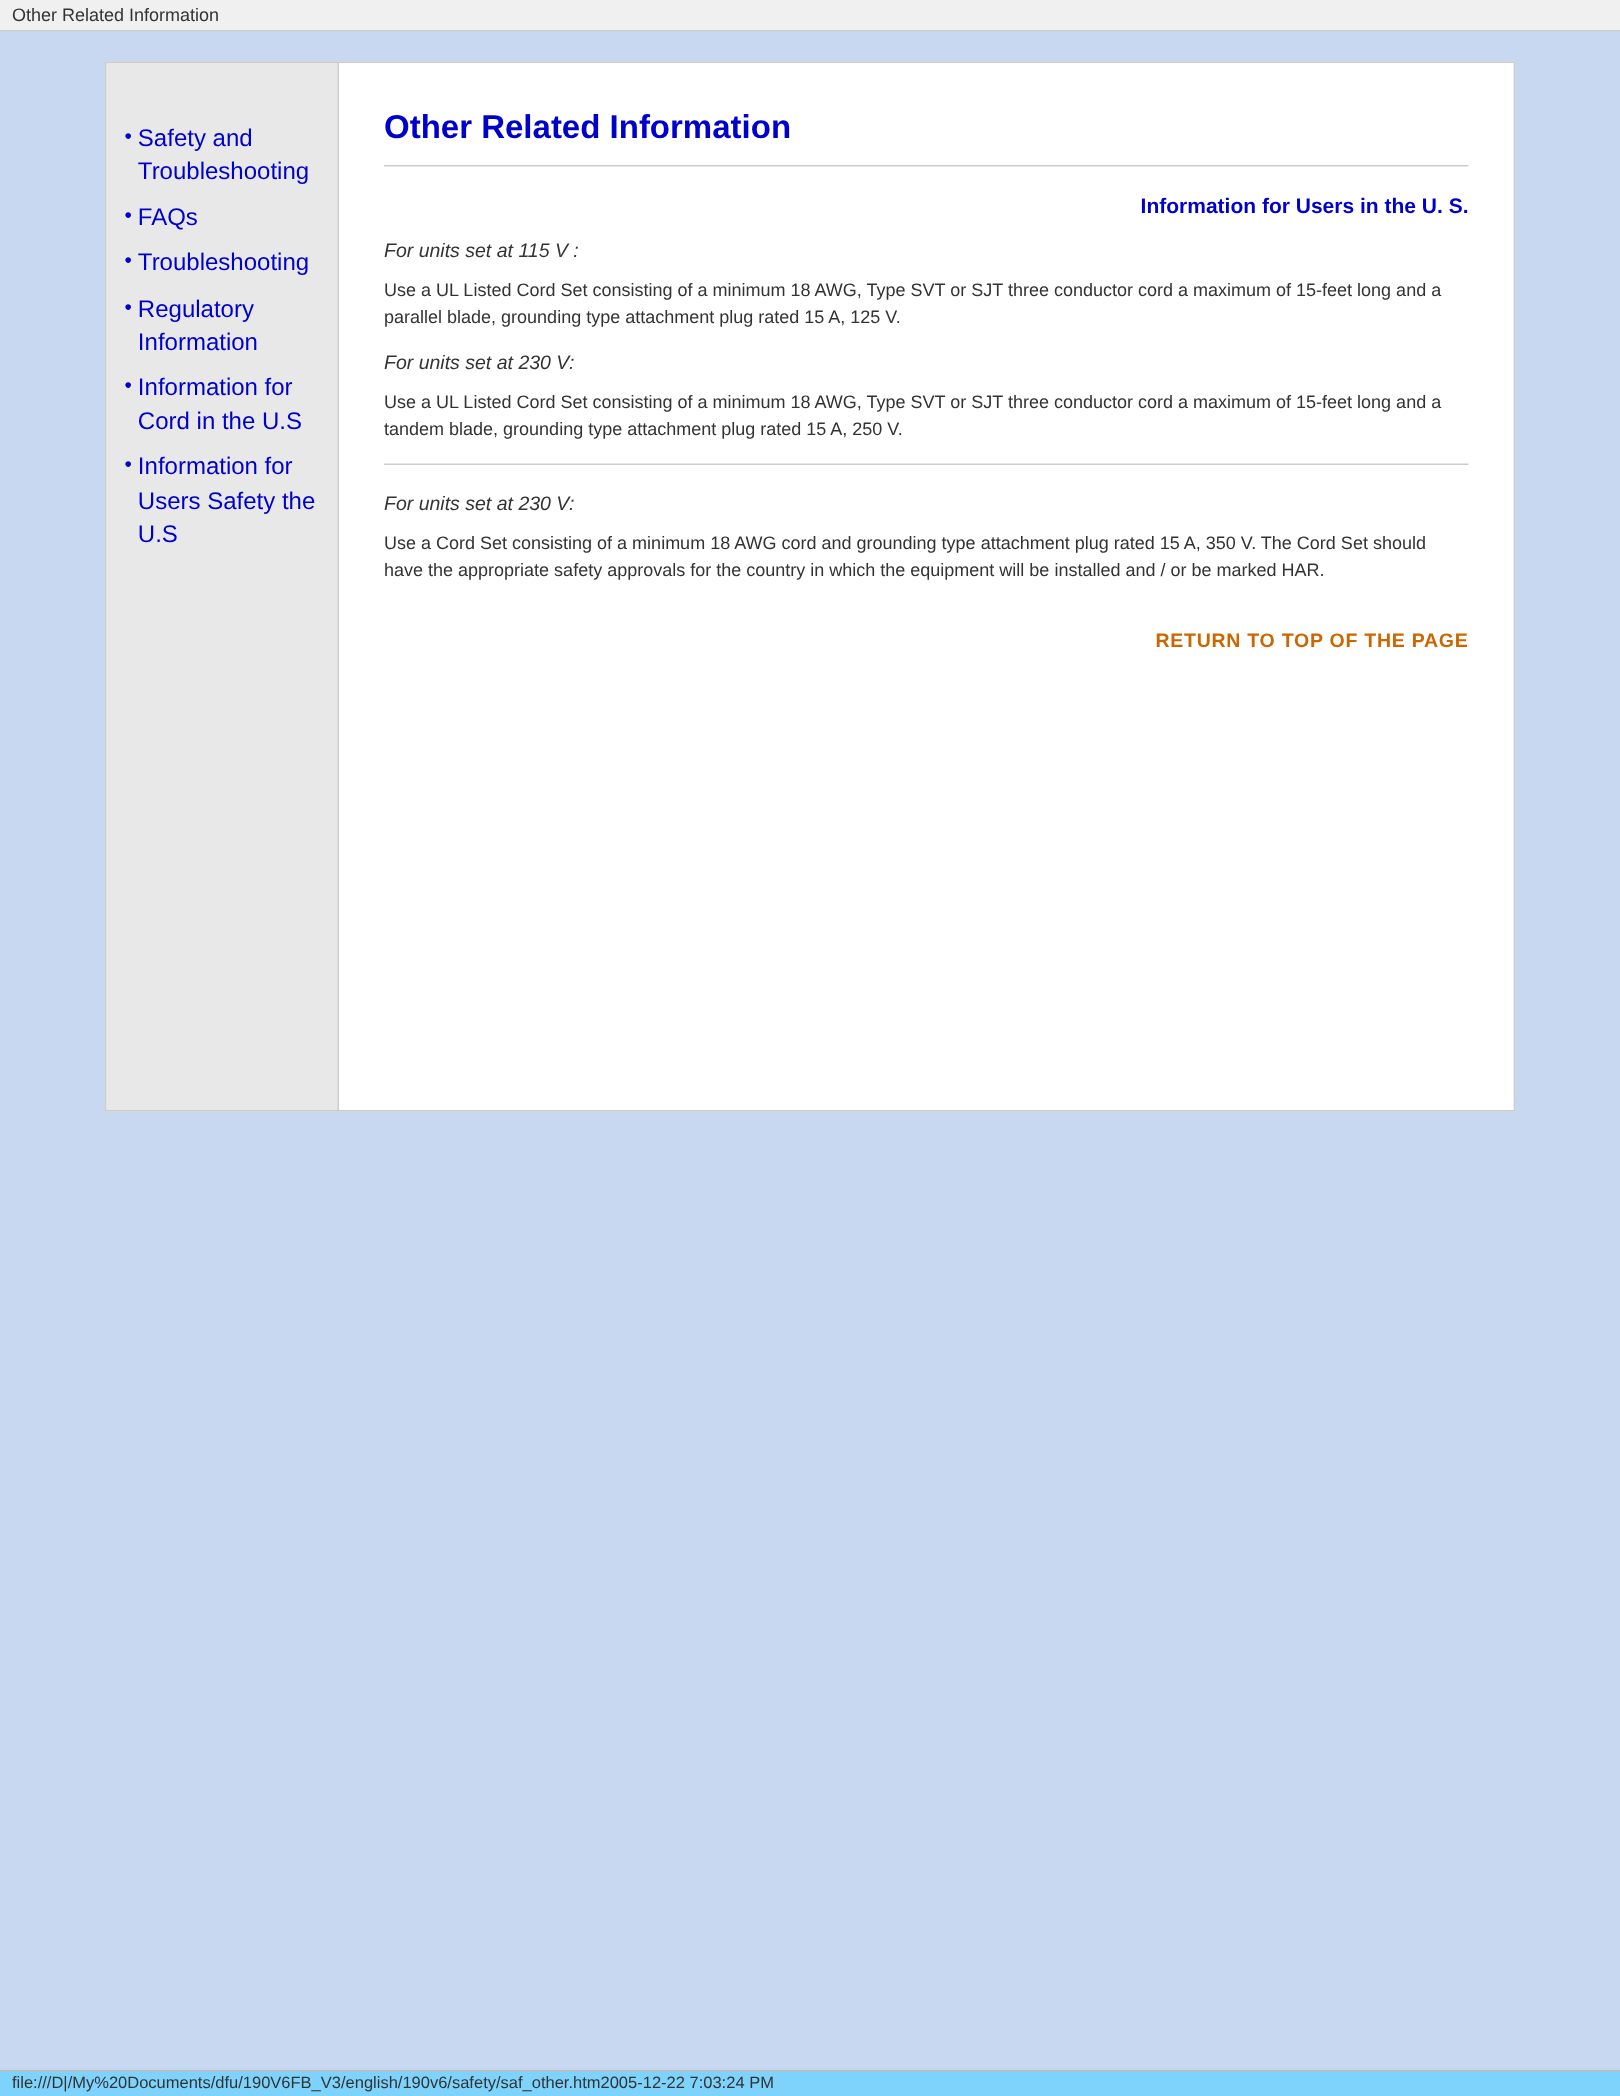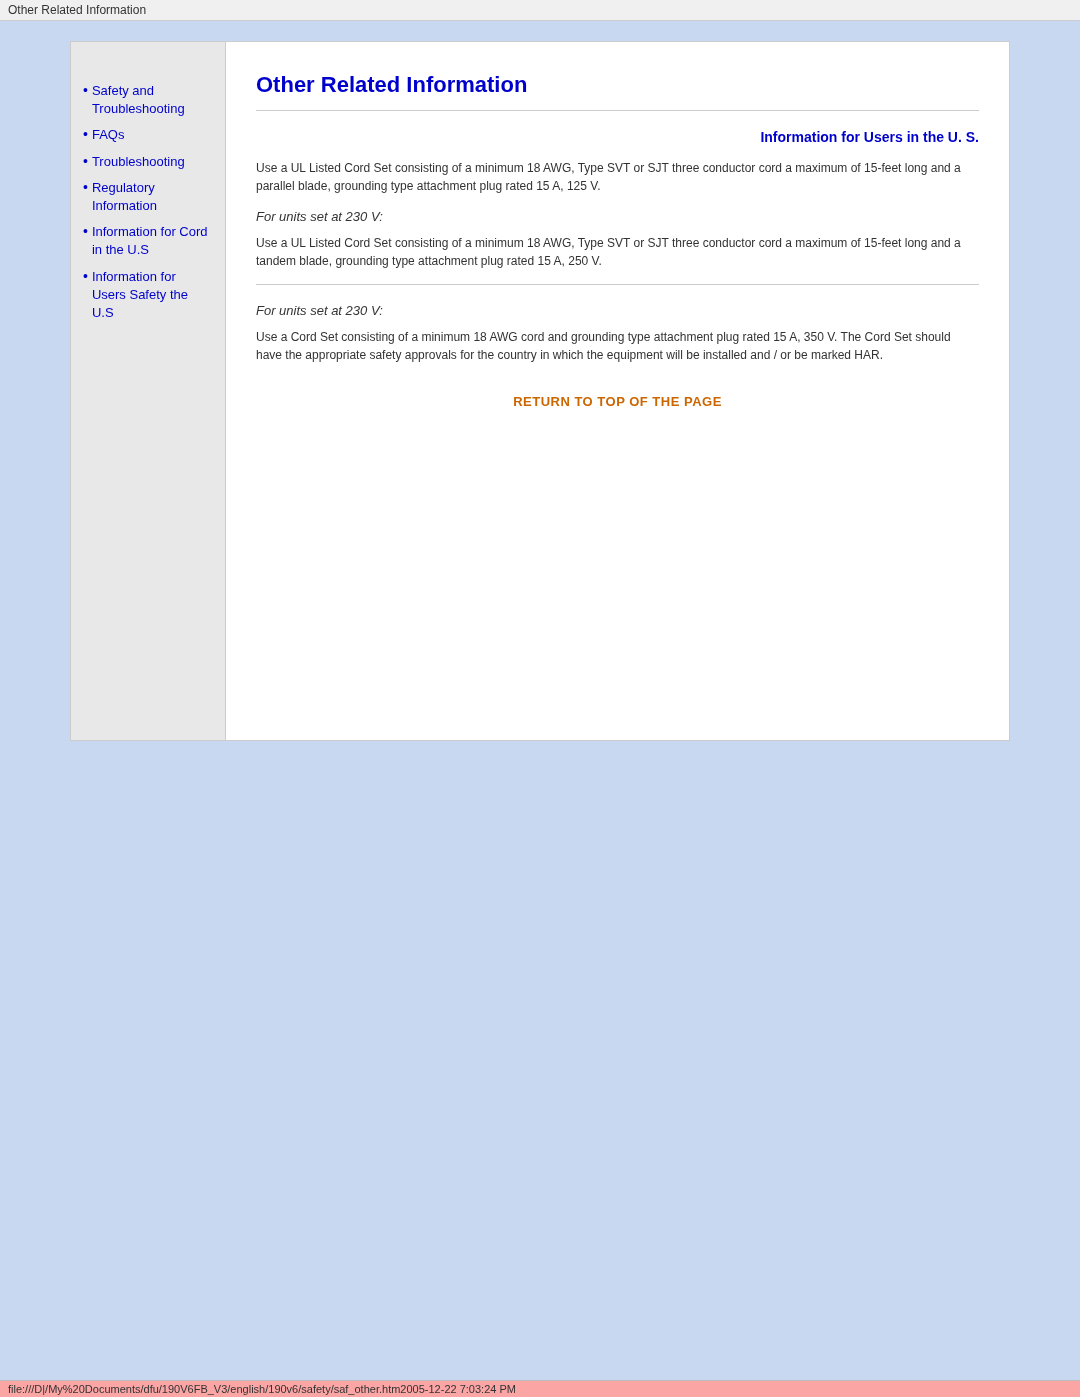--- a/index.html
+++ b/index.html
@@ -38,21 +38,21 @@
       width: 155px;
       min-width: 155px;
       background-color: #e8e8e8;
       padding: 40px 12px 20px 12px;
       border-right: 1px solid #ccc;
     }
 
     .sidebar a {
       color: #0000cc;
       text-decoration: none;
-      font-size: 13px;
+      font-size: 16px;
       line-height: 1.4;
       display: block;
     }
 
     .sidebar-item {
       margin-bottom: 8px;
       display: flex;
       align-items: flex-start;
     }
 
@@ -100,36 +100,36 @@
       line-height: 1.5;
       margin-bottom: 14px;
     }
 
     .section-block {
       margin-bottom: 10px;
     }
 
     .return-link {
       display: block;
-      text-align: center;
+      text-align: right;
       color: #cc6600;
       text-decoration: none;
       font-size: 13px;
       font-weight: bold;
       letter-spacing: 0.5px;
       margin-top: 30px;
       margin-bottom: 32px;
     }
 
     .status-bar {
       position: fixed;
       bottom: 0;
       left: 0;
       right: 0;
-      background-color: #fca5a5;
+      background-color: #7dd3fc;
       border-top: 1px solid #bbb;
       padding: 2px 8px;
       font-size: 11px;
       color: #333;
     }
   </style>
 </head>
 <body>
 
 <div class="title-bar">
@@ -176,20 +176,21 @@
 
     <div class="main-content">
 
       <h1 class="page-title">Other Related Information</h1>
 
       <hr class="divider">
 
       <div class="section-block">
         <h2 class="section-title">Information for Users in the U. S.</h2>
 
+        <p class="italic-text">For units set at 115 V :</p>
         <p class="body-text">Use a UL Listed Cord Set consisting of a minimum 18 AWG, Type SVT or SJT three conductor cord a maximum of 15-feet long and a parallel blade, grounding type attachment plug rated 15 A, 125 V.</p>
 
         <p class="italic-text">For units set at 230 V:</p>
         <p class="body-text">Use a UL Listed Cord Set consisting of a minimum 18 AWG, Type SVT or SJT three conductor cord a maximum of 15-feet long and a tandem blade, grounding type attachment plug rated 15 A, 250 V.</p>
       </div>
 
       <hr class="divider">
 
       <div class="section-block">
 

